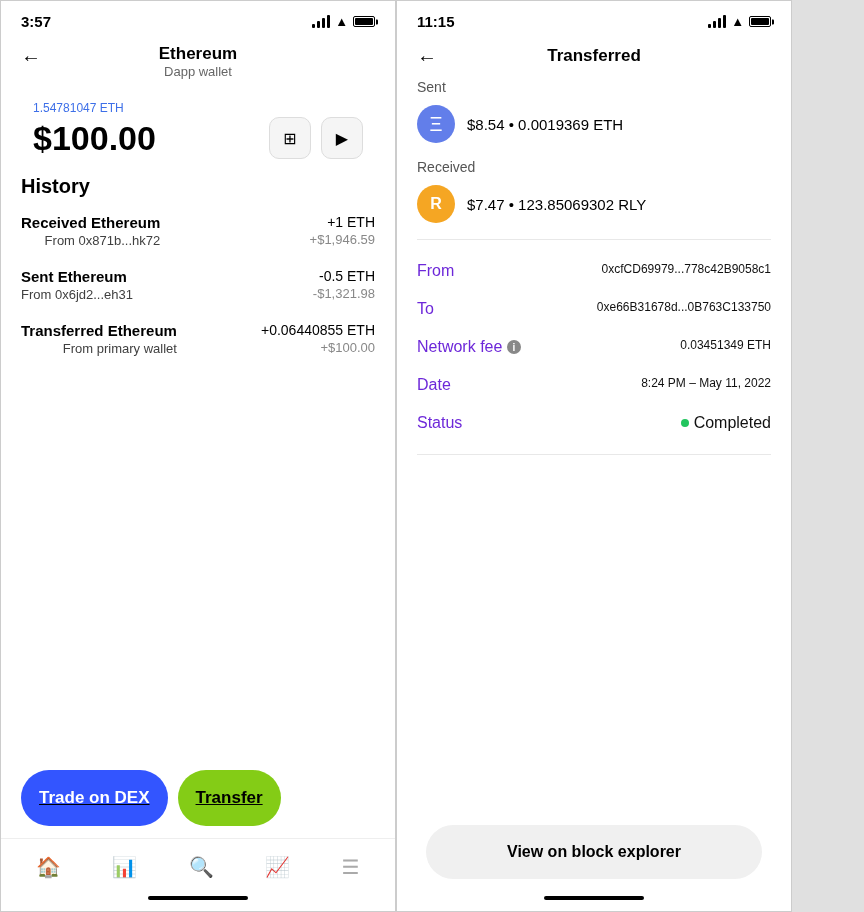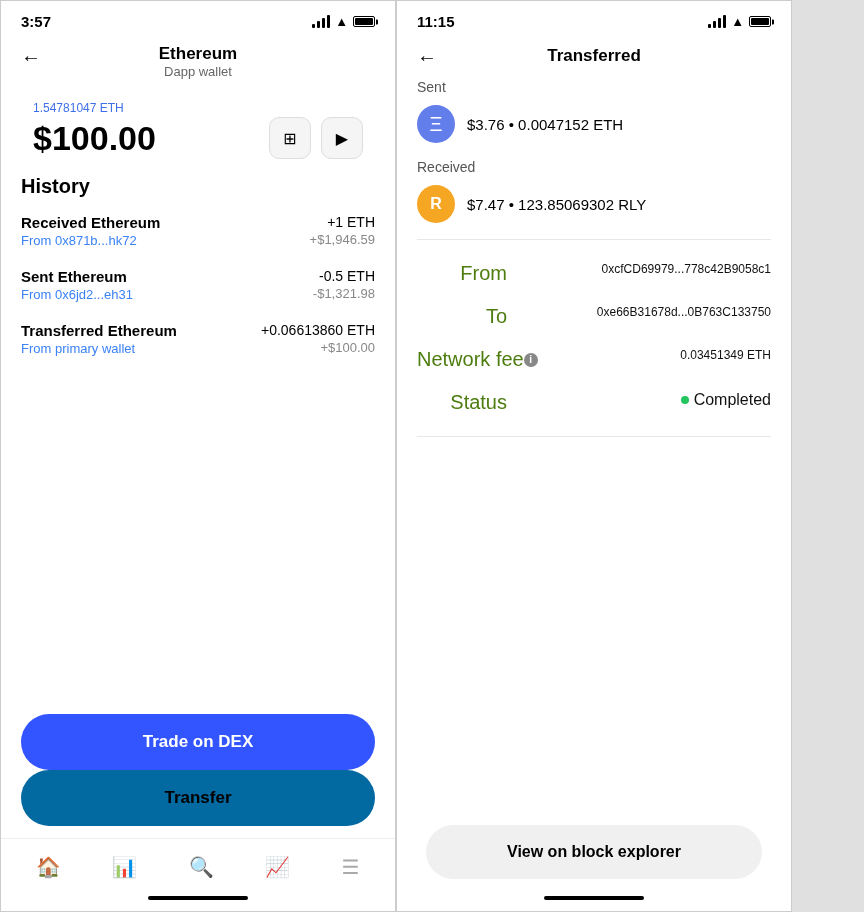--- a/index.html
+++ b/index.html
@@ -144,57 +144,59 @@
       justify-content: space-between;
       margin-bottom: 20px;
     }
     .tx-left {}
     .tx-name {
       font-size: 15px;
       font-weight: 600;
     }
     .tx-from {
       font-size: 13px;
-      color: #3b82f6;
+      color: #404040;
       margin-top: 2px;
+      text-align: right;
     }
     .tx-right {
       text-align: right;
     }
     .tx-amount-crypto {
       font-size: 14px;
       font-weight: 500;
     }
     .tx-amount-usd {
       font-size: 13px;
       color: #888;
       margin-top: 2px;
     }
     .positive { color: #000; }
     .negative { color: #000; }
 
     .bottom-buttons {
       padding: 16px 20px 12px;
       display: flex;
-      flex-direction: column;
-      gap: 0;
+      flex-direction: row;
+      gap: 10px;
+      text-decoration: underline;
     }
     .btn-dex {
       background: #3355ff;
       color: #fff;
       border: none;
       border-radius: 28px;
       padding: 18px;
       font-size: 17px;
       font-weight: 600;
       cursor: pointer;
       text-align: center;
     }
     .btn-transfer {
-      background: #0369a1;
+      background: #84cc16;
       color: #000;
       border: none;
       border-radius: 28px;
       padding: 18px;
       font-size: 17px;
       font-weight: 600;
       cursor: pointer;
       text-align: center;
     }
 
@@ -299,24 +301,23 @@
       margin: 12px 0;
     }
 
     .tx-field-row {
       display: flex;
       justify-content: space-between;
       align-items: flex-start;
       padding: 10px 0;
     }
     .tx-field-label {
-      font-size: 20px;
-      color: #4d7c0f;
+      font-size: 16px;
+      color: #6d28d9;
       min-width: 90px;
-      text-align: right;
     }
     .tx-field-value {
       font-size: 12px;
       color: #111;
       text-align: left;
       max-width: 230px;
       word-break: break-all;
     }
     .field-label-with-info {
       display: flex;
@@ -430,21 +431,21 @@
         <div class="tx-amount-usd">-$1,321.98</div>
       </div>
     </div>
 
     <div class="tx-item">
       <div class="tx-left">
         <div class="tx-name">Transferred Ethereum</div>
         <div class="tx-from">From primary wallet</div>
       </div>
       <div class="tx-right">
-        <div class="tx-amount-crypto positive">+0.06613860 ETH</div>
+        <div class="tx-amount-crypto positive">+0.06440855 ETH</div>
         <div class="tx-amount-usd">+$100.00</div>
       </div>
     </div>
   </div>
 
   <div class="bottom-buttons">
     <button class="btn-dex">Trade on DEX</button>
     <button class="btn-transfer">Transfer</button>
   </div>
 
@@ -495,21 +496,21 @@
   </div>
 
   <div class="tx-detail-section">
 
     <div class="tx-block">
       <div class="tx-block-label">Sent</div>
       <div class="tx-coin-row">
         <div class="coin-icon eth-coin-icon">
           <span>Ξ</span>
         </div>
-        <span class="coin-amounts">$3.76 • 0.0047152 ETH</span>
+        <span class="coin-amounts">$8.54 • 0.0019369 ETH</span>
       </div>
     </div>
 
     <div class="tx-block">
       <div class="tx-block-label">Received</div>
       <div class="tx-coin-row">
         <div class="coin-icon rly-coin-icon">
           <span>R</span>
         </div>
         <span class="coin-amounts">$7.47 • 123.85069302 RLY</span>
@@ -529,20 +530,24 @@
     </div>
 
     <div class="tx-field-row">
       <div class="field-label-with-info">
         <span class="tx-field-label">Network fee</span>
         <span class="info-icon">i</span>
       </div>
       <span class="tx-field-value">0.03451349 ETH</span>
     </div>
 
+    <div class="tx-field-row">
+      <span class="tx-field-label">Date</span>
+      <span class="tx-field-value">8:24 PM – May 11, 2022</span>
+    </div>
 
     <div class="tx-field-row">
       <span class="tx-field-label">Status</span>
       <div class="status-completed">
         <div class="status-dot"></div>
         <span>Completed</span>
       </div>
     </div>
 
     <div class="divider"></div>

